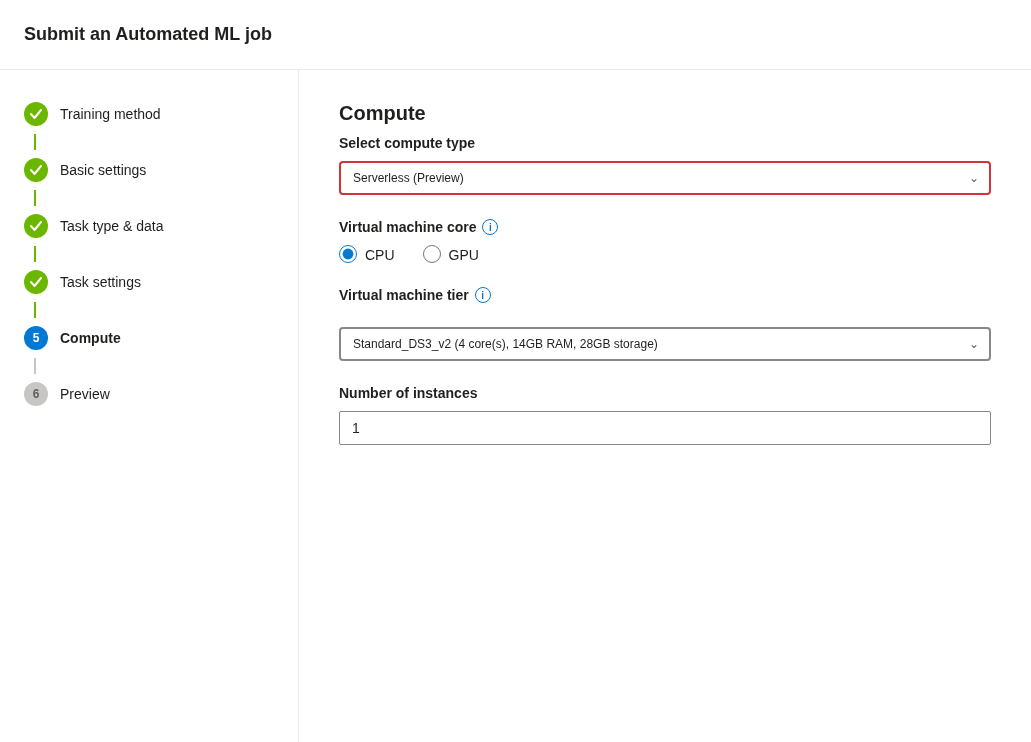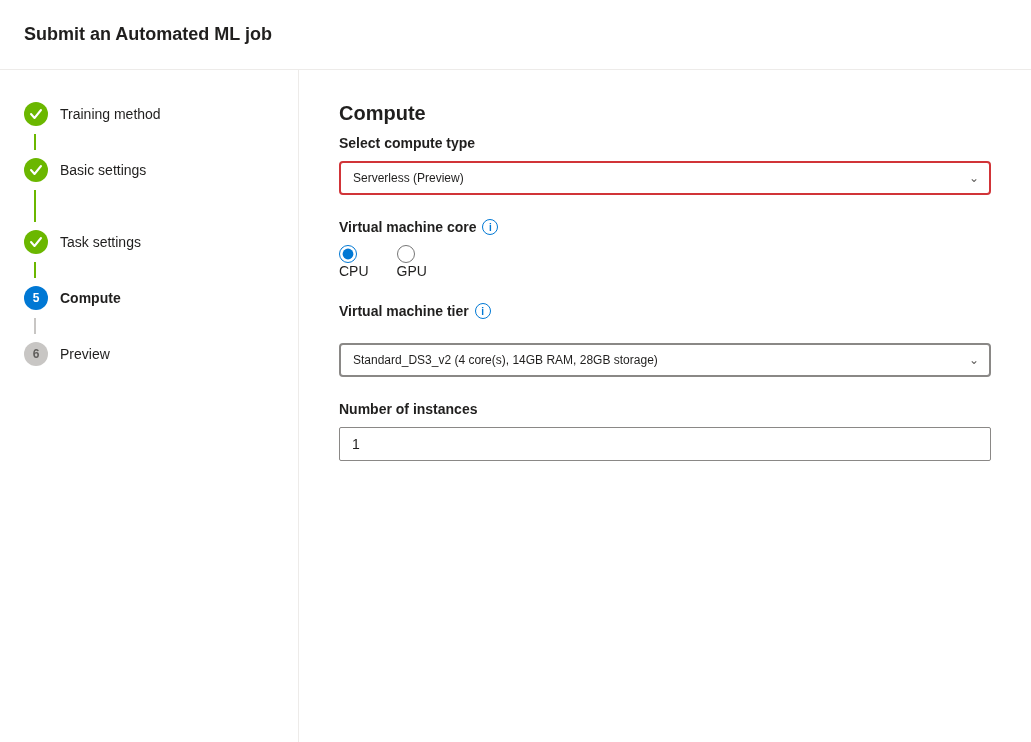--- a/index.html
+++ b/index.html
@@ -174,24 +174,24 @@
     }
 
     .radio-group {
       display: flex;
       gap: 28px;
       align-items: center;
     }
 
     .radio-option {
       display: flex;
-      align-items: flex-start;
-      cursor: pointer;
-      font-size: 14px;
-      flex-direction: column;
+      align-items: flex-end;
+      gap: 8px;
+      cursor: pointer;
+      font-size: 14px;
     }
 
     .radio-input {
       width: 18px;
       height: 18px;
       accent-color: #0078d4;
       cursor: pointer;
     }
 
     .number-input {
@@ -233,20 +233,28 @@
     <div class="sidebar-item">
       <div class="step-icon completed">
         <svg class="check-mark" viewBox="0 0 14 14" fill="none">
             <polyline points="2,7 5.5,11 12,3" stroke="white" stroke-width="2" stroke-linecap="round" stroke-linejoin="round"></polyline>
           </svg>
       </div>
       <span class="step-label">Basic settings</span>
     </div>
     <div class="step-connector"></div>
 
+    <div class="sidebar-item">
+      <div class="step-icon completed">
+        <svg class="check-mark" viewBox="0 0 14 14" fill="none">
+            <polyline points="2,7 5.5,11 12,3" stroke="white" stroke-width="2" stroke-linecap="round" stroke-linejoin="round"></polyline>
+          </svg>
+      </div>
+      <span class="step-label">Task type &amp; data</span>
+    </div>
     <div class="step-connector"></div>
 
     <div class="sidebar-item">
       <div class="step-icon completed">
         <svg class="check-mark" viewBox="0 0 14 14" fill="none">
             <polyline points="2,7 5.5,11 12,3" stroke="white" stroke-width="2" stroke-linecap="round" stroke-linejoin="round"></polyline>
           </svg>
       </div>
       <span class="step-label">Task settings</span>
     </div>

